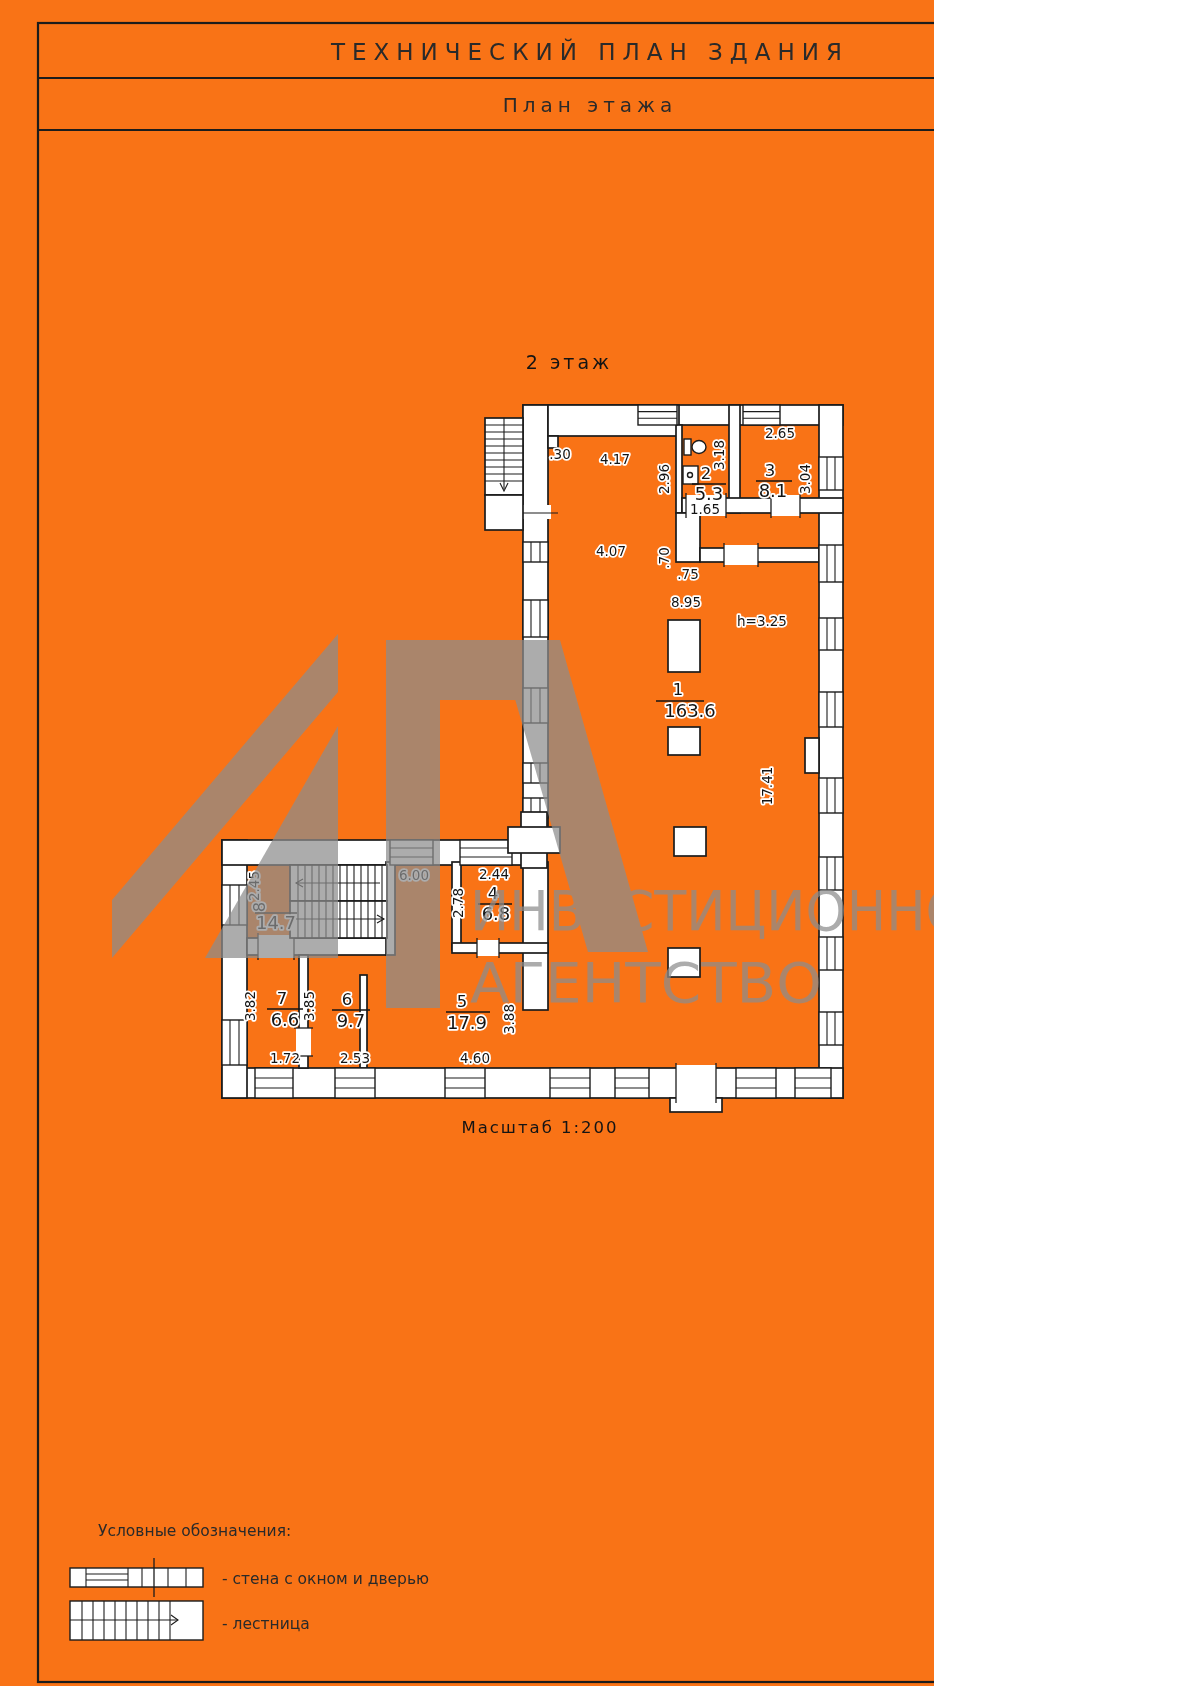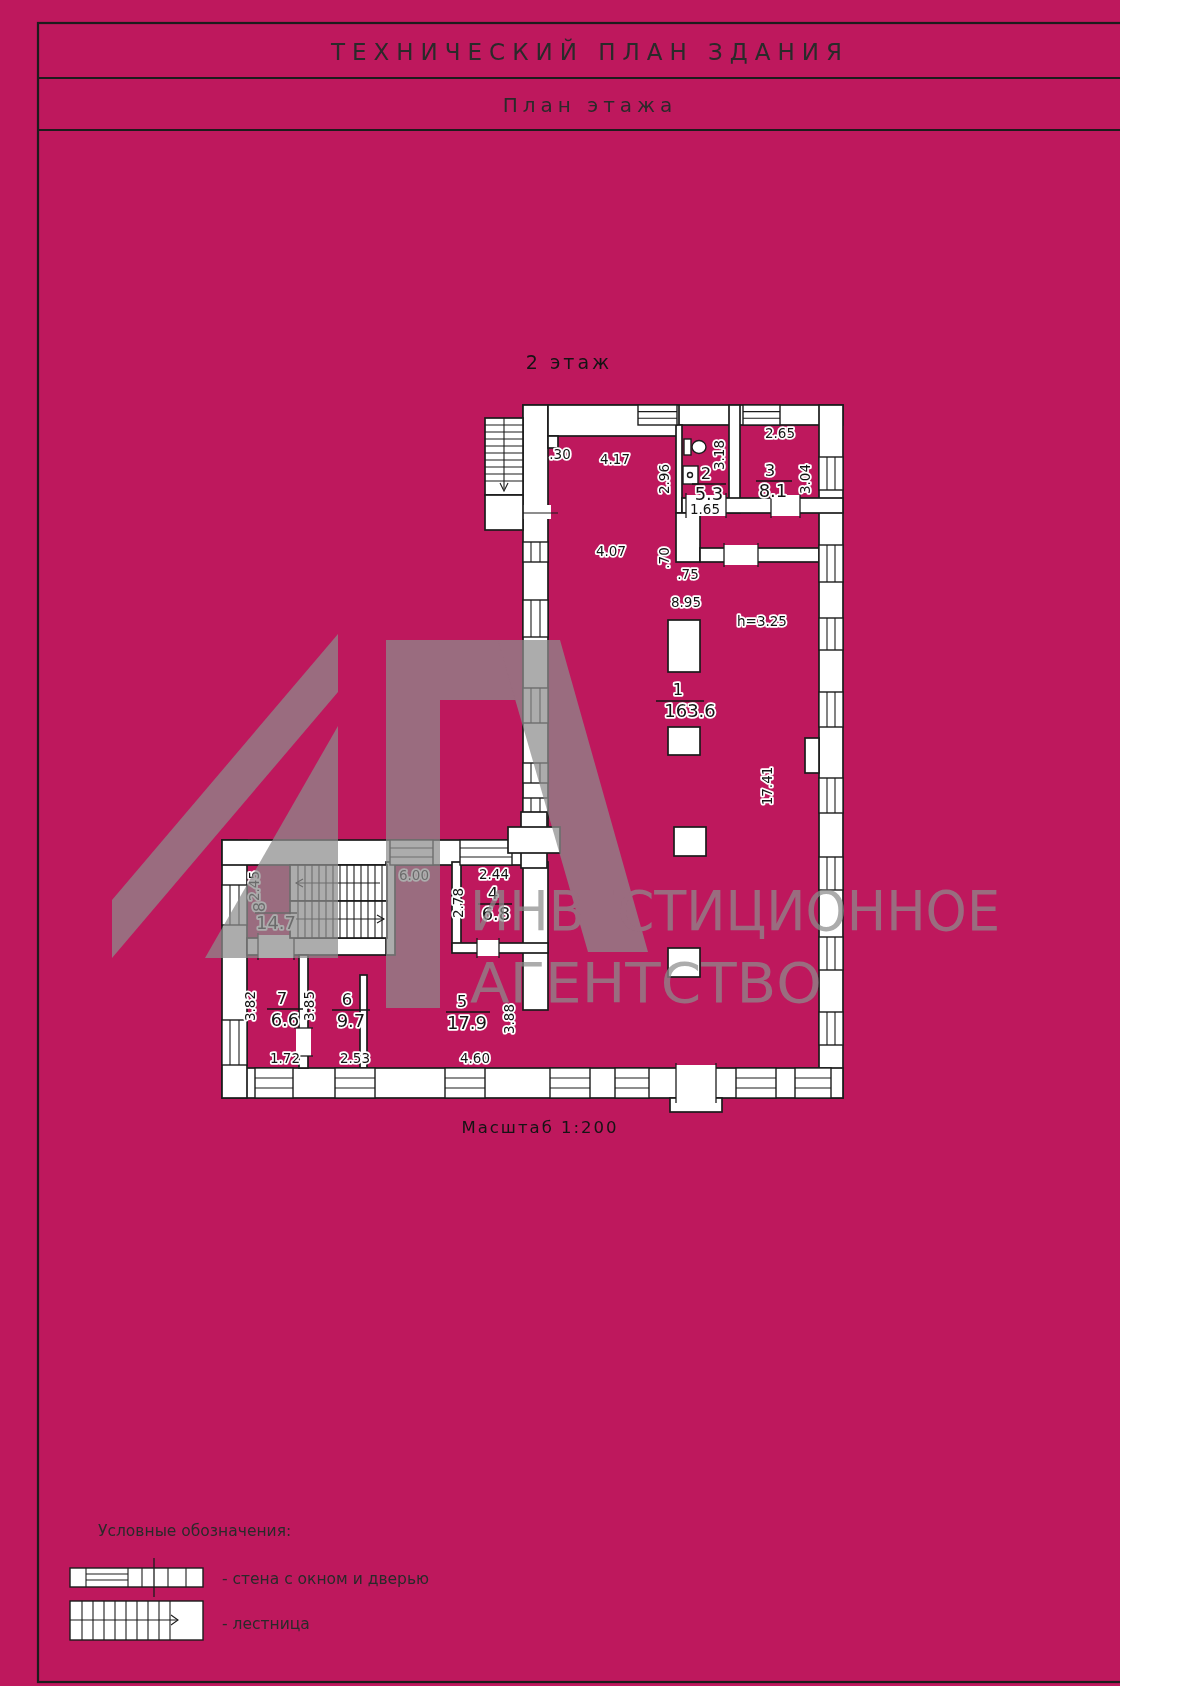--- a/index.html
+++ b/index.html
@@ -1,16 +1,16 @@
 <!DOCTYPE html>
 <html><head>
 <meta charset="utf-8">
 <style>
   html,body{margin:0;padding:0;background:#ffffff;}
-  .page{position:relative;width:1120px;height:1686px;background:#be185d;overflow:hidden;
+  .page{position:relative;width:934px;height:1686px;background:#f97316;overflow:hidden;
         font-family:"DejaVu Sans",sans-serif;}
   svg{position:absolute;left:0;top:0;}
   
   .w   {fill:#fff;stroke:#1c1c1c;stroke-width:1.7;}
   .wl  {stroke:#1c1c1c;stroke-width:1.1;fill:none;}
   .gap {fill:#fff;stroke:none;}
   .tick{stroke:#1c1c1c;stroke-width:1.3;fill:none;}
   .thin{stroke:#1c1c1c;stroke-width:1.1;fill:none;}
   .fx  {fill:#fff;stroke:#1c1c1c;stroke-width:1.4;}
   .dim {font-family:"DejaVu Sans",sans-serif;font-size:13.5px;fill:#141414;text-anchor:middle;

